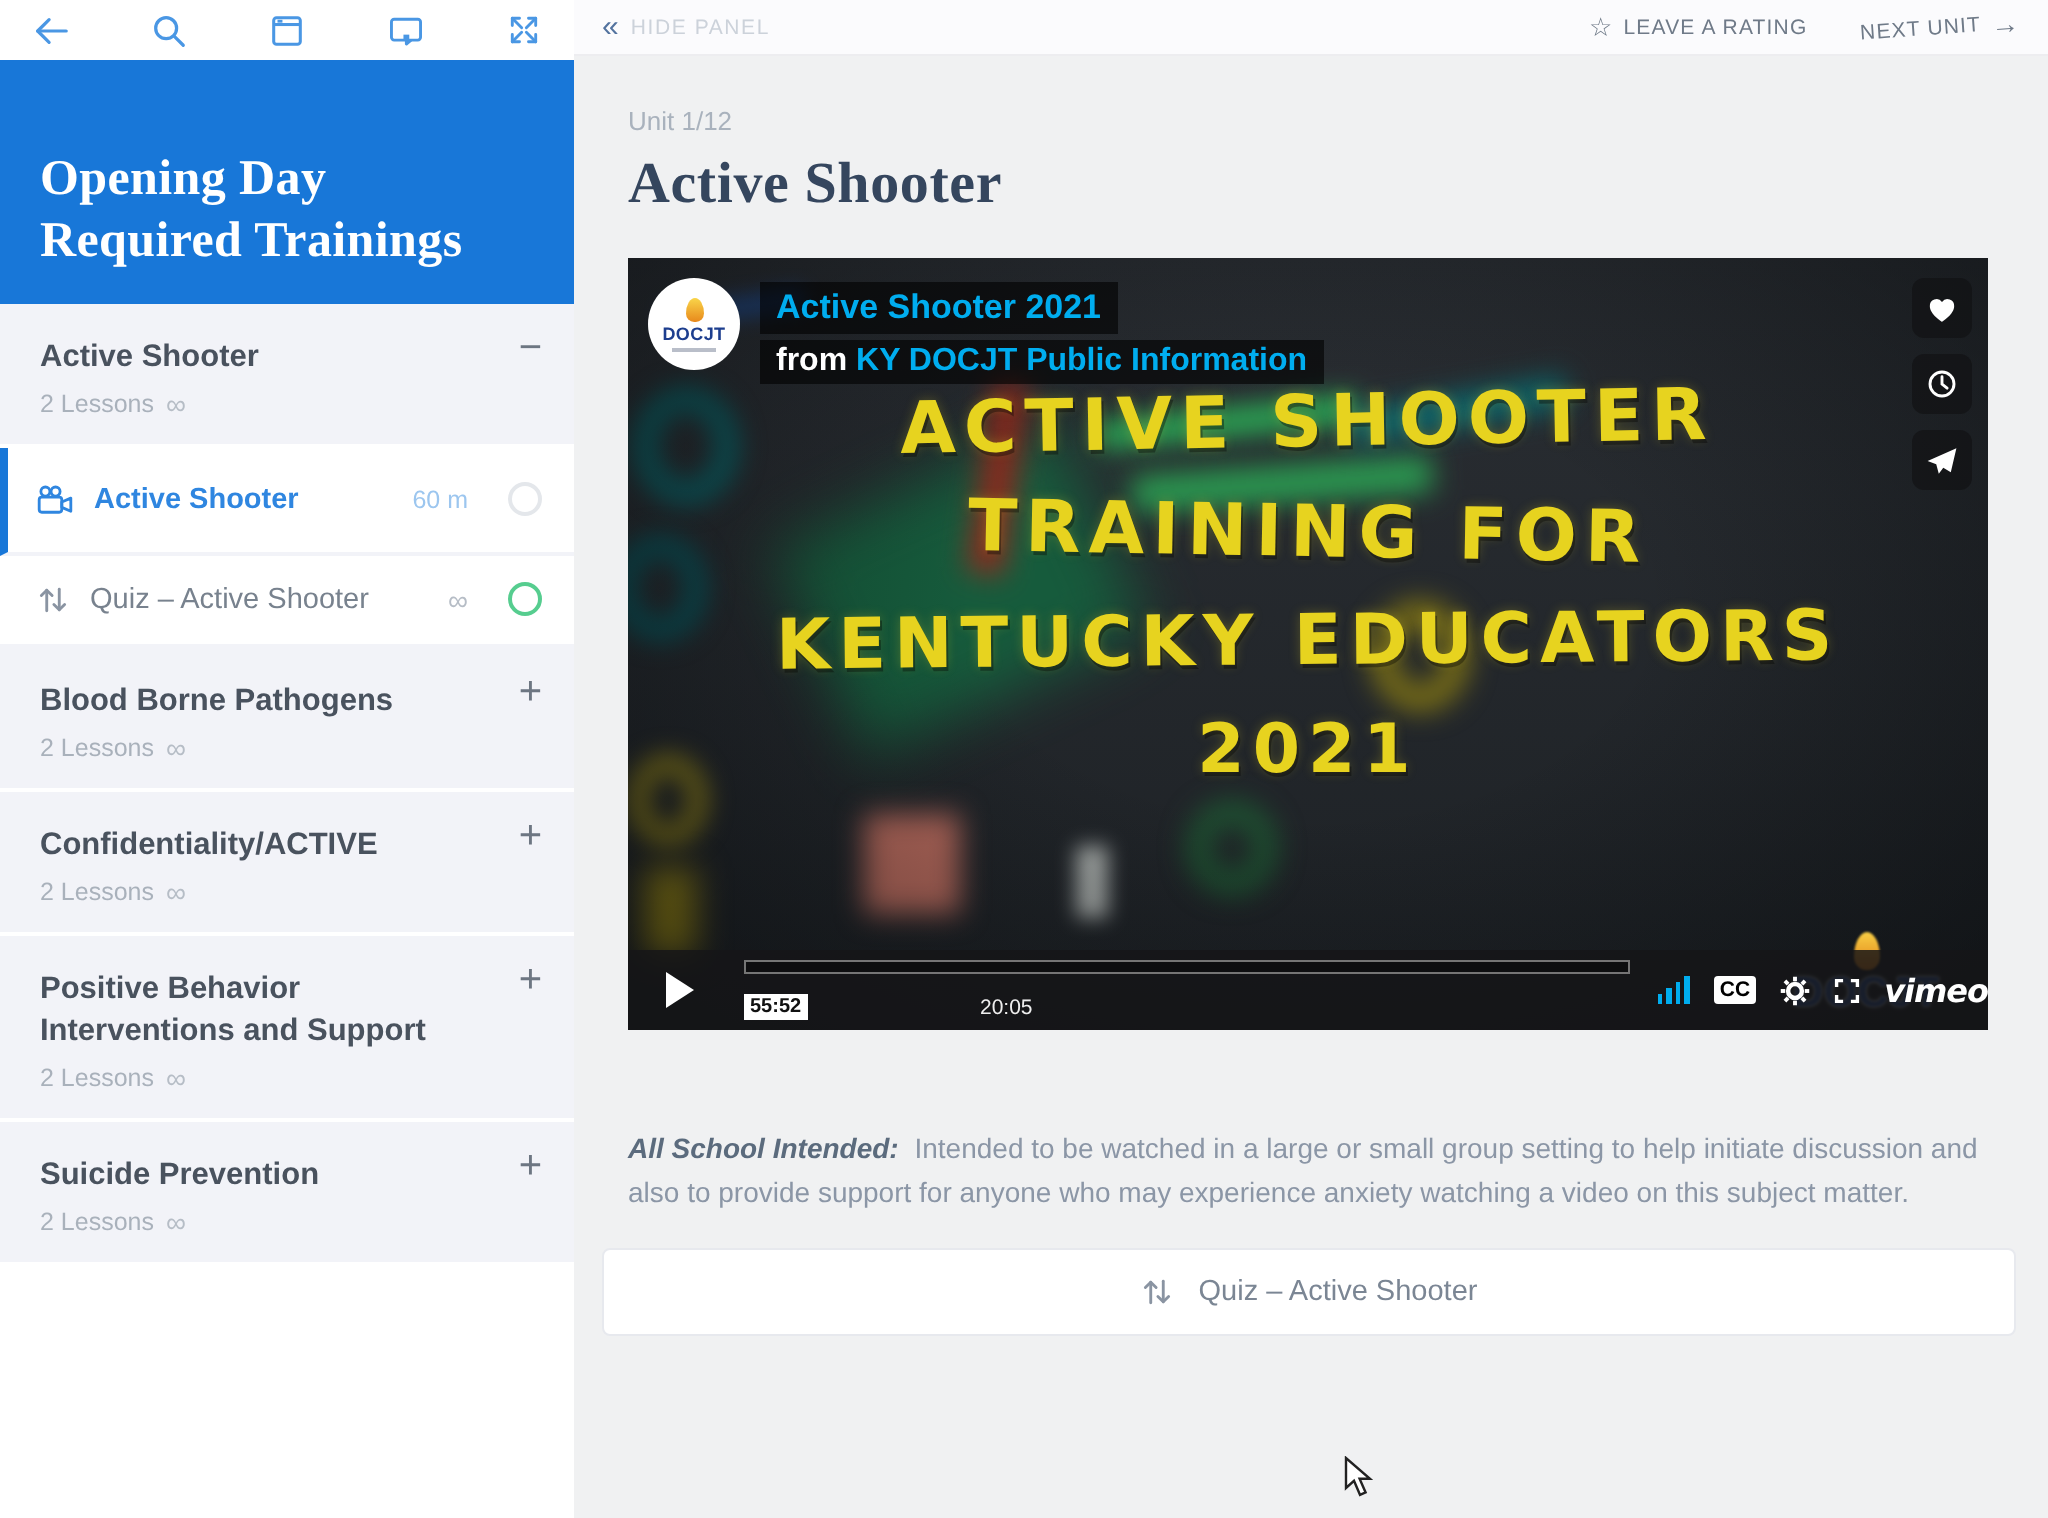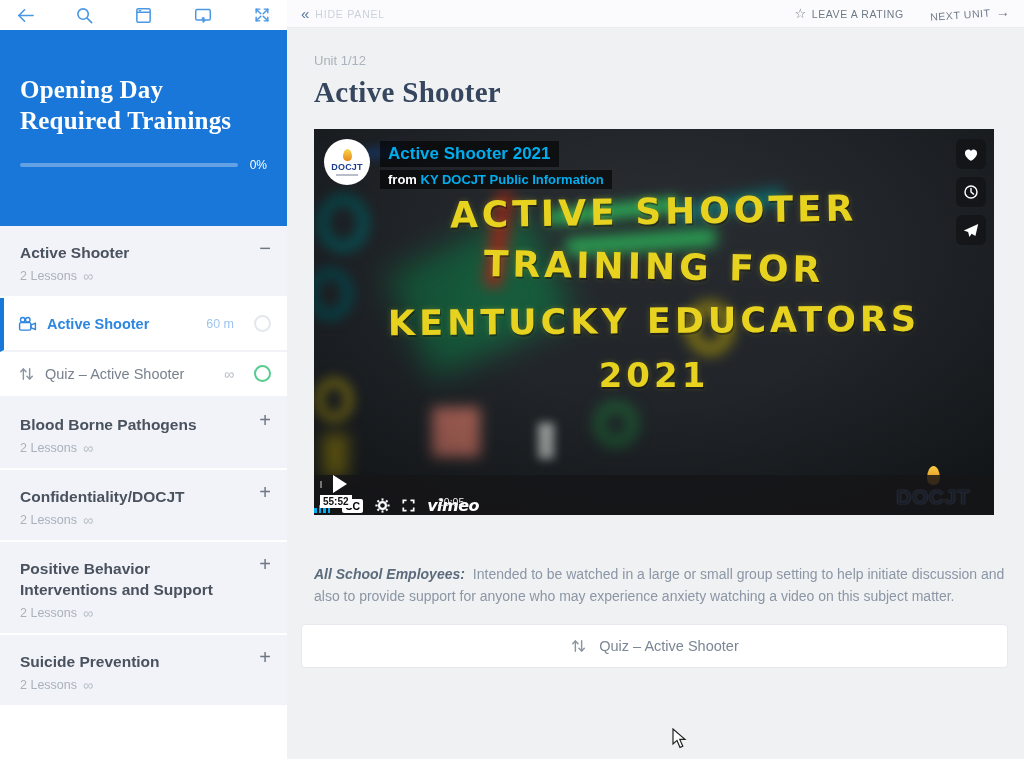--- a/index.html
+++ b/index.html
@@ -6,21 +6,21 @@
   html,body { width:1024px; height:759px; overflow:hidden; background:#fff;
     font-family:"Liberation Sans", sans-serif; }
   .app { display:flex; width:1024px; height:759px; position:relative; }
 
   
   .sidebar { width:287px; flex:0 0 287px; background:#fff; display:flex; flex-direction:column; }
   .side-toolbar { height:30px; background:#fff; display:flex; align-items:center;
     justify-content:space-between; padding:0 14px; }
   .side-toolbar .tb-btn { width:22px; height:22px; display:flex; align-items:center;
     justify-content:center; cursor:pointer; }
-  .course-header { background:#1877d8; color:#fff; padding:44px 20px 0 20px; height:196px; }
+  .course-header { background:#1877d8; color:#fff; padding:44px 20px 0 20px; height:122px; }
   .course-title { font-family:"Liberation Serif", serif; font-weight:bold; font-size:25px;
     line-height:1.24; letter-spacing:.2px; max-width:230px; }
   .progress-row { display:flex; align-items:center; margin-top:22px; }
   .progress-track { flex:1; height:4px; background:rgba(255,255,255,.32); border-radius:3px;
     margin-right:12px; position:relative; overflow:hidden; }
   .progress-fill { position:absolute; left:0; top:0; bottom:0; width:0%; background:#fff; }
   .progress-label { font-size:12px; color:#fff; }
 
   .section { background:#f2f3f8; padding:17px 20px 13px 20px; position:relative;
     border-bottom:2px solid #fff; cursor:pointer; }
@@ -81,36 +81,36 @@
 
   .video-head { position:absolute; top:10px; left:10px; display:flex; gap:10px; }
   .v-logo { width:46px; height:46px; border-radius:50%; background:#fff; display:flex;
     flex-direction:column; align-items:center; justify-content:center; flex:0 0 46px; }
   .v-logo-flame { width:9px; height:12px; background:linear-gradient(#f9d54a,#e8891c);
     border-radius:50% 50% 45% 45%/65% 65% 35% 35%; margin-bottom:1px; }
   .v-logo-text { font-size:9px; font-weight:bold; color:#1d3e8e; letter-spacing:.2px; }
   .v-logo-sub { width:22px; height:2px; background:#b9bec9; margin-top:2px; }
   .v-titles { display:flex; flex-direction:column; align-items:flex-start; gap:3px; padding-top:2px; }
   .v-title { background:rgba(0,0,0,.6); padding:3px 8px; color:#00adef; font-weight:bold; font-size:17px; }
-  .v-byline { background:rgba(0,0,0,.6); padding:2px 8px; font-size:13px; font-weight:bold; color:#fff; }
+  .v-byline { background:rgba(0,0,0,.6); padding:2px 8px; font-size:16px; font-weight:bold; color:#fff; }
   .v-byline .chan { color:#00adef; }
 
   .v-side { position:absolute; top:10px; right:8px; display:flex; flex-direction:column; gap:8px; }
   .v-side-btn { width:30px; height:30px; border-radius:6px; background:rgba(16,16,18,.62);
     display:flex; align-items:center; justify-content:center; cursor:pointer; }
 
   .watermark { position:absolute; right:24px; bottom:6px; display:flex; flex-direction:column;
     align-items:center; filter:blur(.6px); z-index:1; }
   .wm-flame { width:13px; height:19px; background:linear-gradient(#f8cf45,#e07e15);
     border-radius:50% 50% 45% 45%/65% 65% 35% 35%; }
   .wm-text { font-size:21px; font-weight:900; color:#274b8f; letter-spacing:.5px;
     text-shadow:0 0 2px rgba(220,228,240,.9), 0 0 1px #fff; }
 
   .controls { position:absolute; left:0; right:0; bottom:0; height:40px;
-    background:rgba(22,22,24,.84); display:flex; align-items:flex-start; z-index:2;flex-direction:column; }
+    background:rgba(22,22,24,.84); display:flex; align-items:center; z-index:2; }
   .play-btn { width:52px; display:flex; align-items:center; justify-content:center; cursor:pointer; }
   .play-tri { width:0; height:0; border-left:14px solid #fff; border-top:9px solid transparent;
     border-bottom:9px solid transparent; }
   .timeline { flex:1; position:relative; margin:0 14px 0 6px; cursor:pointer; }
   .tl-tooltip { position:absolute; left:0; top:2px; background:#fff; color:#111;
     font-size:10px; font-weight:bold; padding:1px 3px; }
   .tl-duration { position:absolute; left:118px; top:3px; color:#eee; font-size:10.5px; }
   .tl-bar { position:absolute; left:0; right:0; bottom:8px; height:7px;
     border:1px solid #757575; background:rgba(0,0,0,.35); }
   .ctrl-right { display:flex; align-items:center; gap:12px; }
@@ -232,21 +232,21 @@
     <div class="section">
       <div class="section-title">Blood Borne Pathogens</div>
       <div class="section-meta">
         <span>2 Lessons</span>
         <span class="inf">∞</span>
       </div>
       <span class="toggle">+</span>
     </div>
 
     <div class="section">
-      <div class="section-title">Confidentiality/DOCJT</div>
+      <div class="section-title">Confidentiality/ACTIVE</div>
       <div class="section-meta">
         <span>2 Lessons</span>
         <span class="inf">∞</span>
       </div>
       <span class="toggle">+</span>
     </div>
 
     <div class="section">
       <div class="section-title">Positive Behavior Interventions and Support</div>
       <div class="section-meta">
@@ -391,21 +391,21 @@
                   <path d="M18 13v5h-5"></path>
                   <path d="M7 18H2v-5"></path>
                 </svg>
             </div>
             <span class="vimeo-brand">vimeo</span>
           </div>
         </div>
       </div>
 
       <p class="description">
-        <span class="desc-lead">All School Employees:</span>
+        <span class="desc-lead">All School Intended:</span>
         <span>Intended to be watched in a large or small group setting to help initiate discussion and also to provide support for anyone who may experience anxiety watching a video on this subject matter.</span>
       </p>
 
       <div class="quiz-card">
         <svg width="17" height="18" viewBox="0 0 19 20" fill="none" stroke="#8a94a2" stroke-width="1.6" stroke-linecap="round" stroke-linejoin="round">
             <path d="M6 16V4.5"></path>
             <path d="M3 7.5l3-3 3 3"></path>
             <path d="M13 4v11.5"></path>
             <path d="M10 12.5l3 3 3-3"></path>
           </svg>

